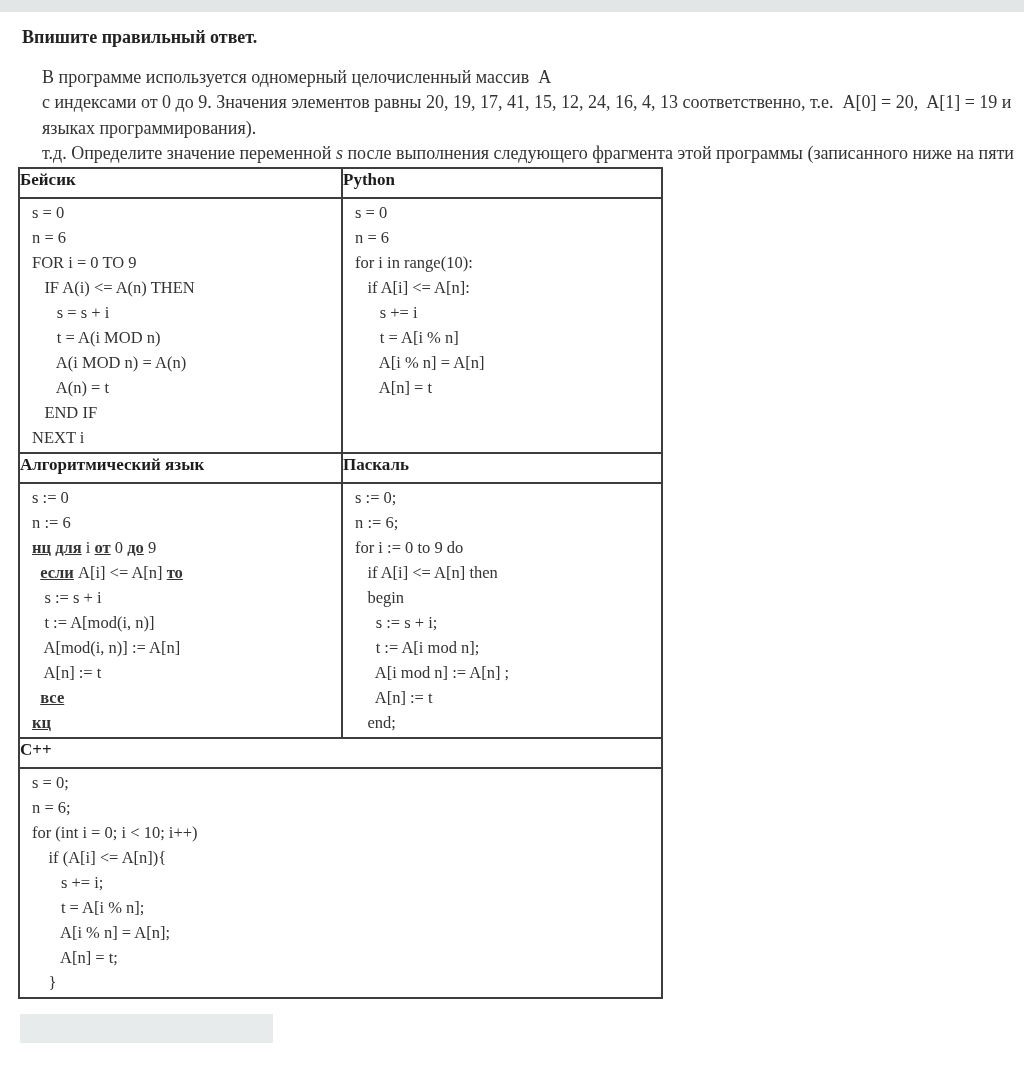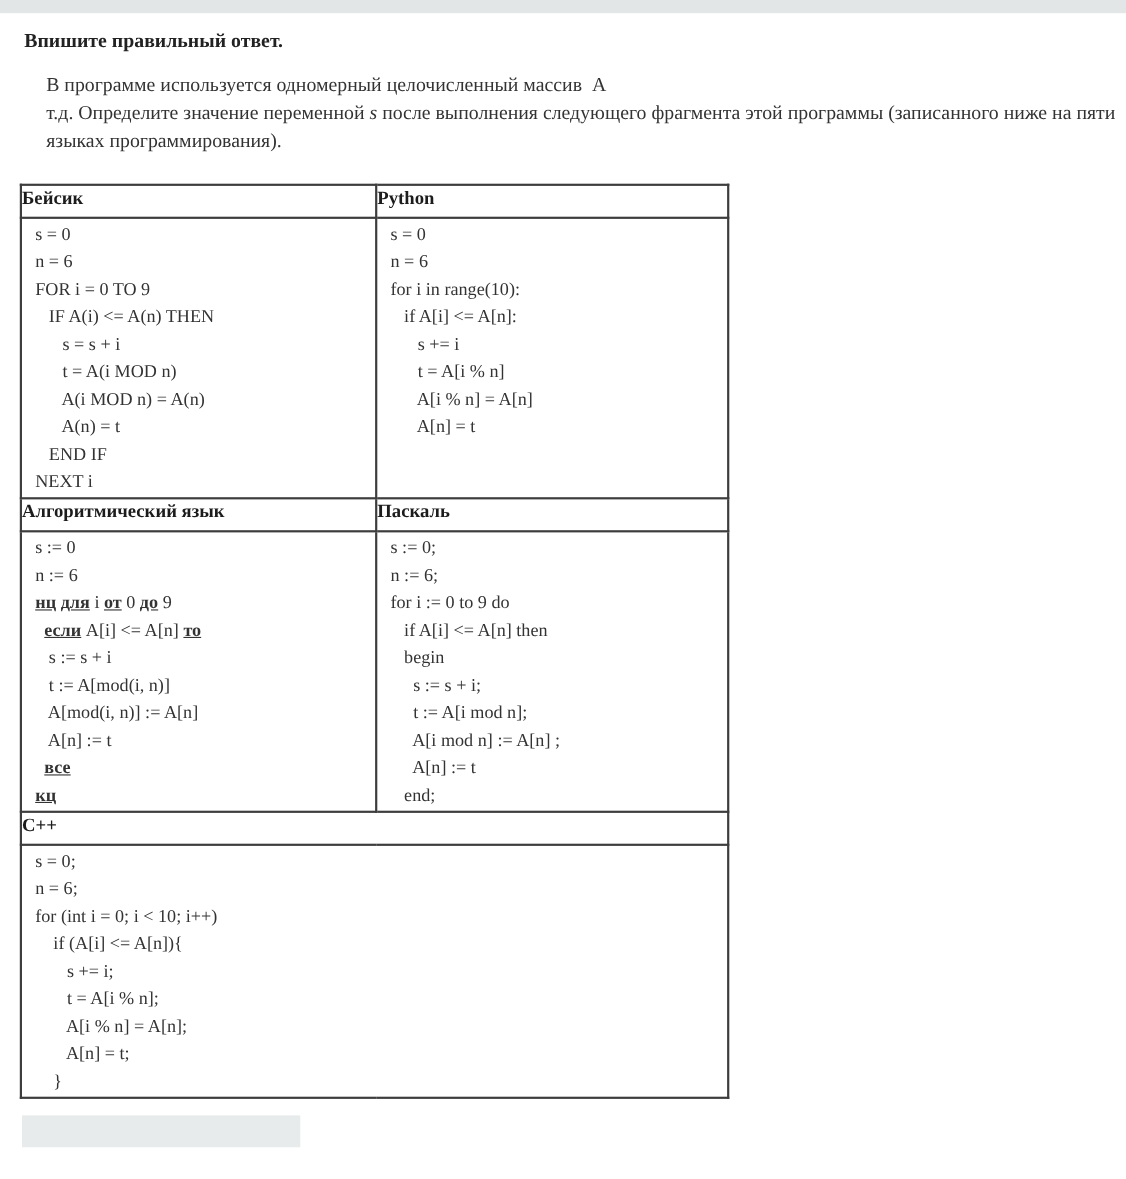--- a/index.html
+++ b/index.html
@@ -76,22 +76,23 @@
 </style>
 </head>
 <body>
 
 <div class="topbar"></div>
 
 <div class="page-title">Впишите правильный ответ.</div>
 
 <div class="intro">
   <div class="line">В программе используется одномерный целочисленный массив  А</div>
+  <div class="line">с индексами от 0 до 9. Значения элементов равны 20, 19, 17, 41, 15, 12, 24, 16, 4, 13 соответственно, т.е.  A[0] = 20,  A[1] = 19 и</div>
+  <div class="line">языках программирования).</div>
   <div class="line">т.д. Определите значение переменной <i>s</i> после выполнения следующего фрагмента этой программы (записанного ниже на пяти</div>
-  <div class="line">языках программирования).</div>
 </div>
 
 <table class="code-table">
   <colgroup>
       <col class="c1">
       <col class="c2">
     </colgroup>
   <tbody>
       <tr>
     <th class="lang-header">Бейсик</th>

